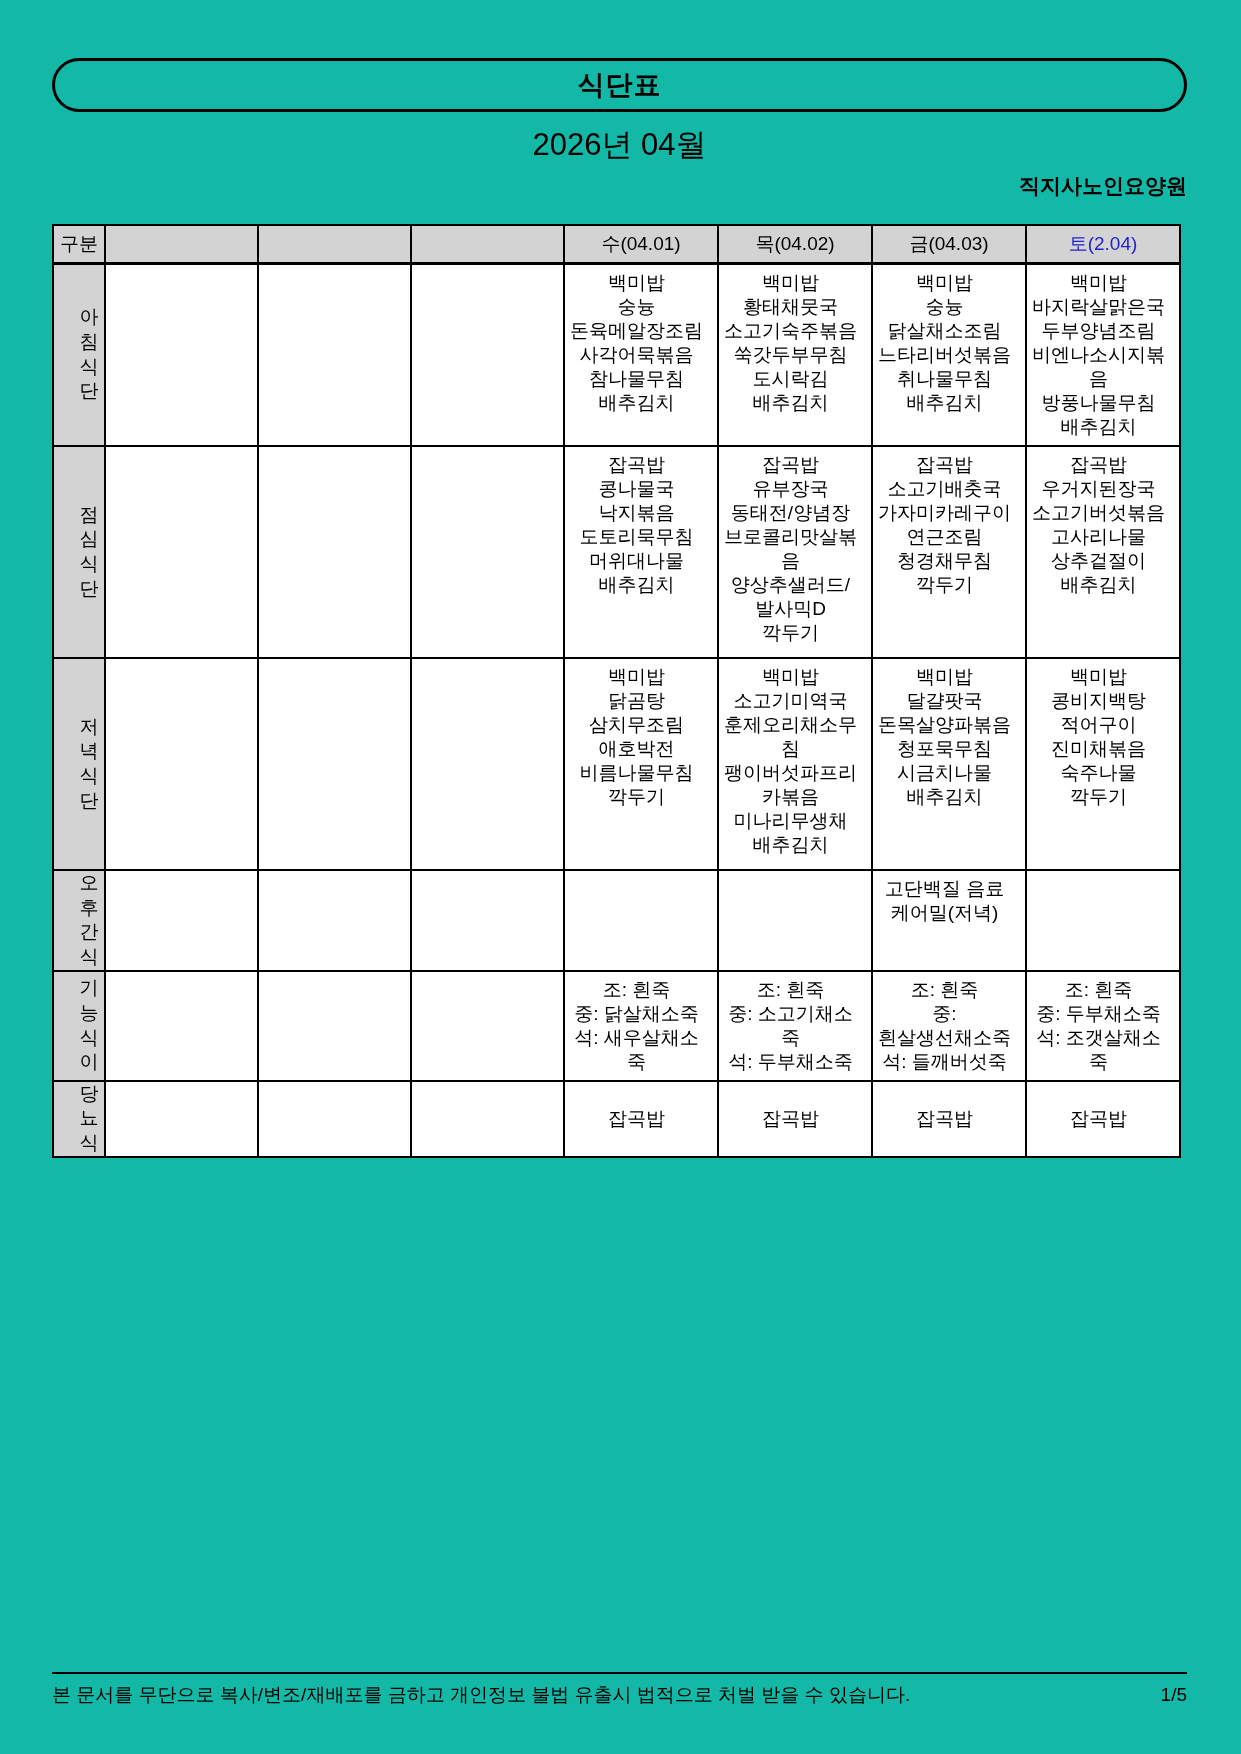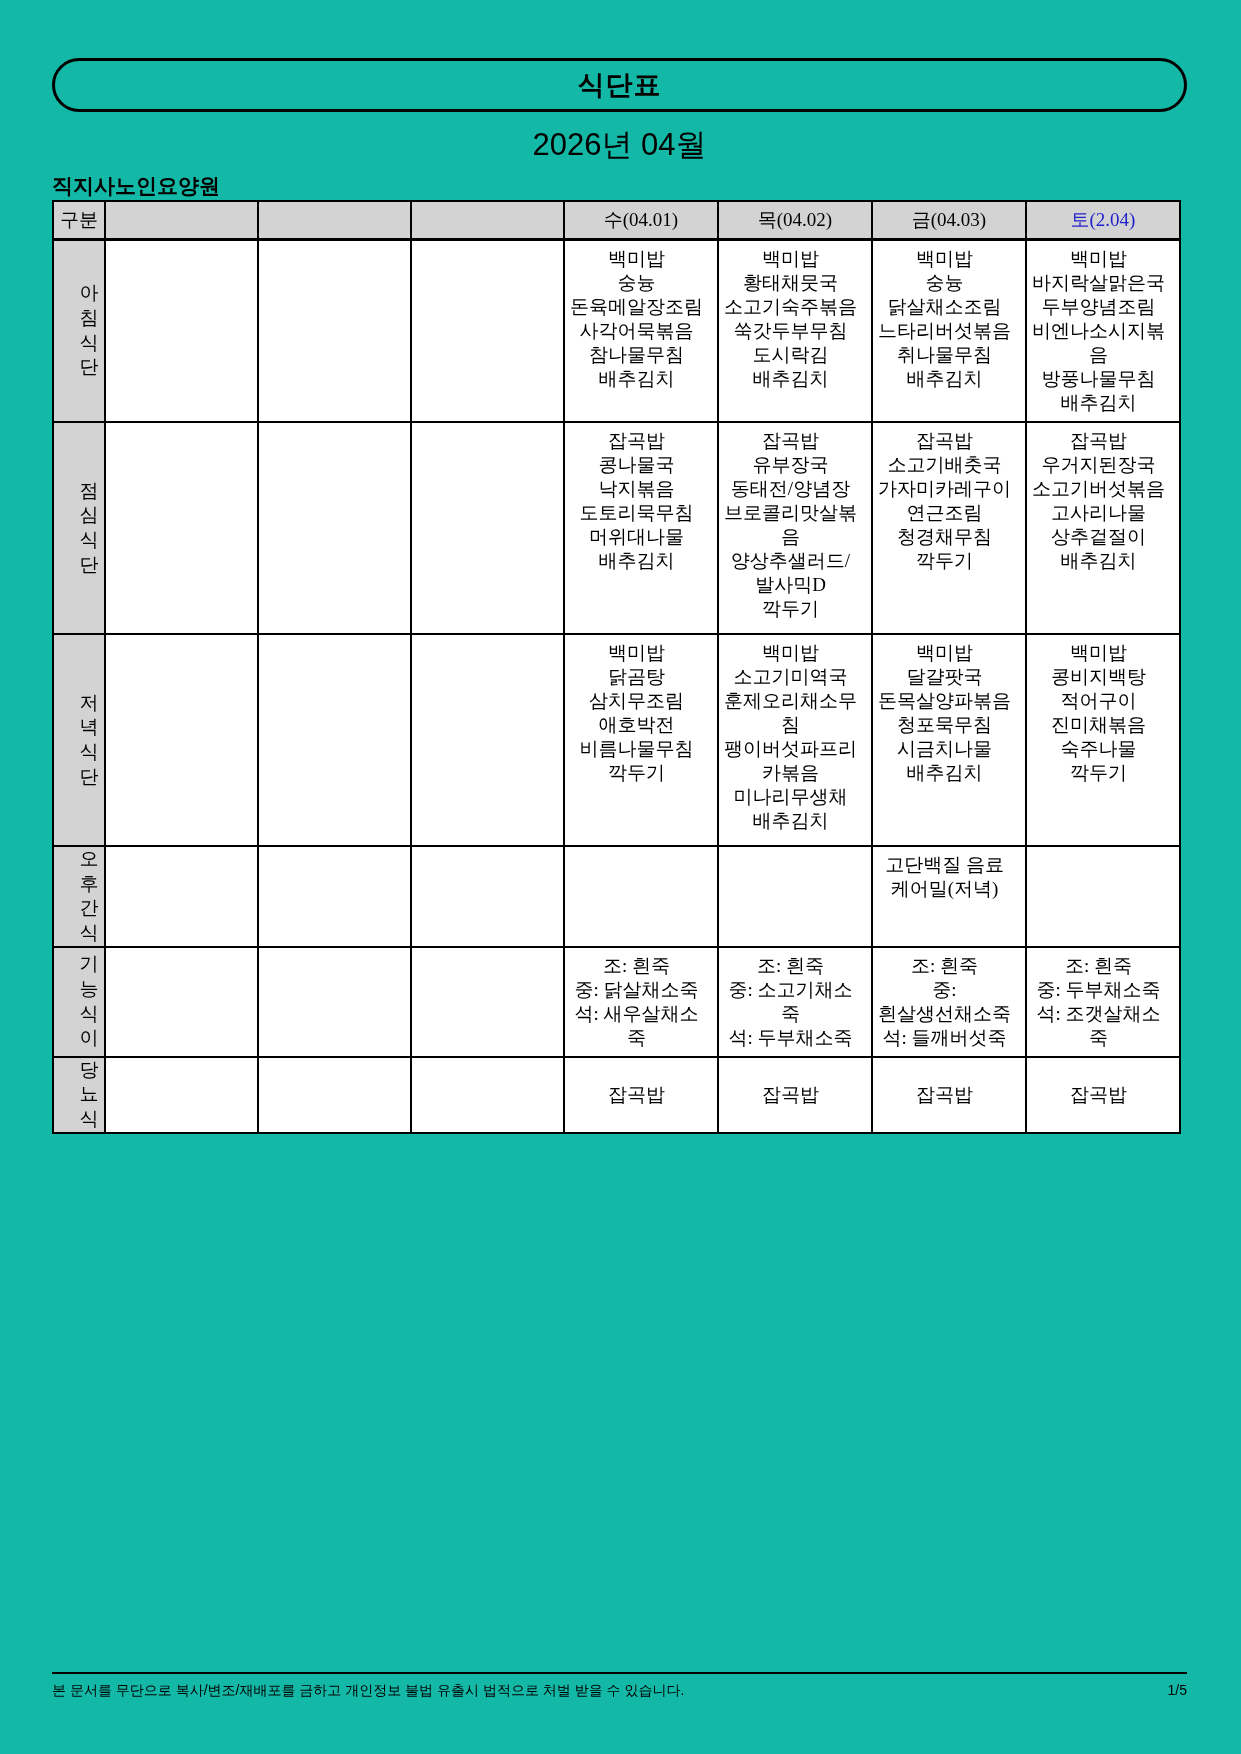--- a/index.html
+++ b/index.html
@@ -26,31 +26,30 @@
   }
   .title-pill .t { font-size: 27px; font-weight: bold; letter-spacing: 1px; }
 
   .subtitle {
     margin-top: 12px;
     text-align: center;
     font-size: 31px;
   }
   .facility {
     margin-top: 6px;
-    text-align: left;
+    text-align: right;
     font-size: 21px;
     font-weight: bold;
   }
 
   table.menu {
-    margin-top: 0;
+    margin-top: 24px;
     border-collapse: collapse;
     table-layout: fixed;
     width: 1127px;
-    font-family: Liberation Serif, serif;
   }
   table.menu col.c-label { width: 52px; }
   table.menu col.c-blank { width: 153px; }
   table.menu col.c-day   { width: 154px; }
 
   table.menu th, table.menu td {
     border: 2px solid #000;
     font-size: 19px;
     text-align: center;
     overflow: hidden;
@@ -92,21 +91,21 @@
   .footer {
     position: absolute;
     left: 52px;
     top: 1672px;
     width: 1135px;
     border-top: 2px solid #000;
     padding-top: 8px;
     display: flex;
     justify-content: space-between;
     align-items: baseline;
-    font-size: 14px;
+    font-size: 19px;
   }
 </style>
 </head>
 <body>
 
 <div class="page">
   <div class="content">
 
     <div class="title-pill">
       <span class="t">식단표</span>

